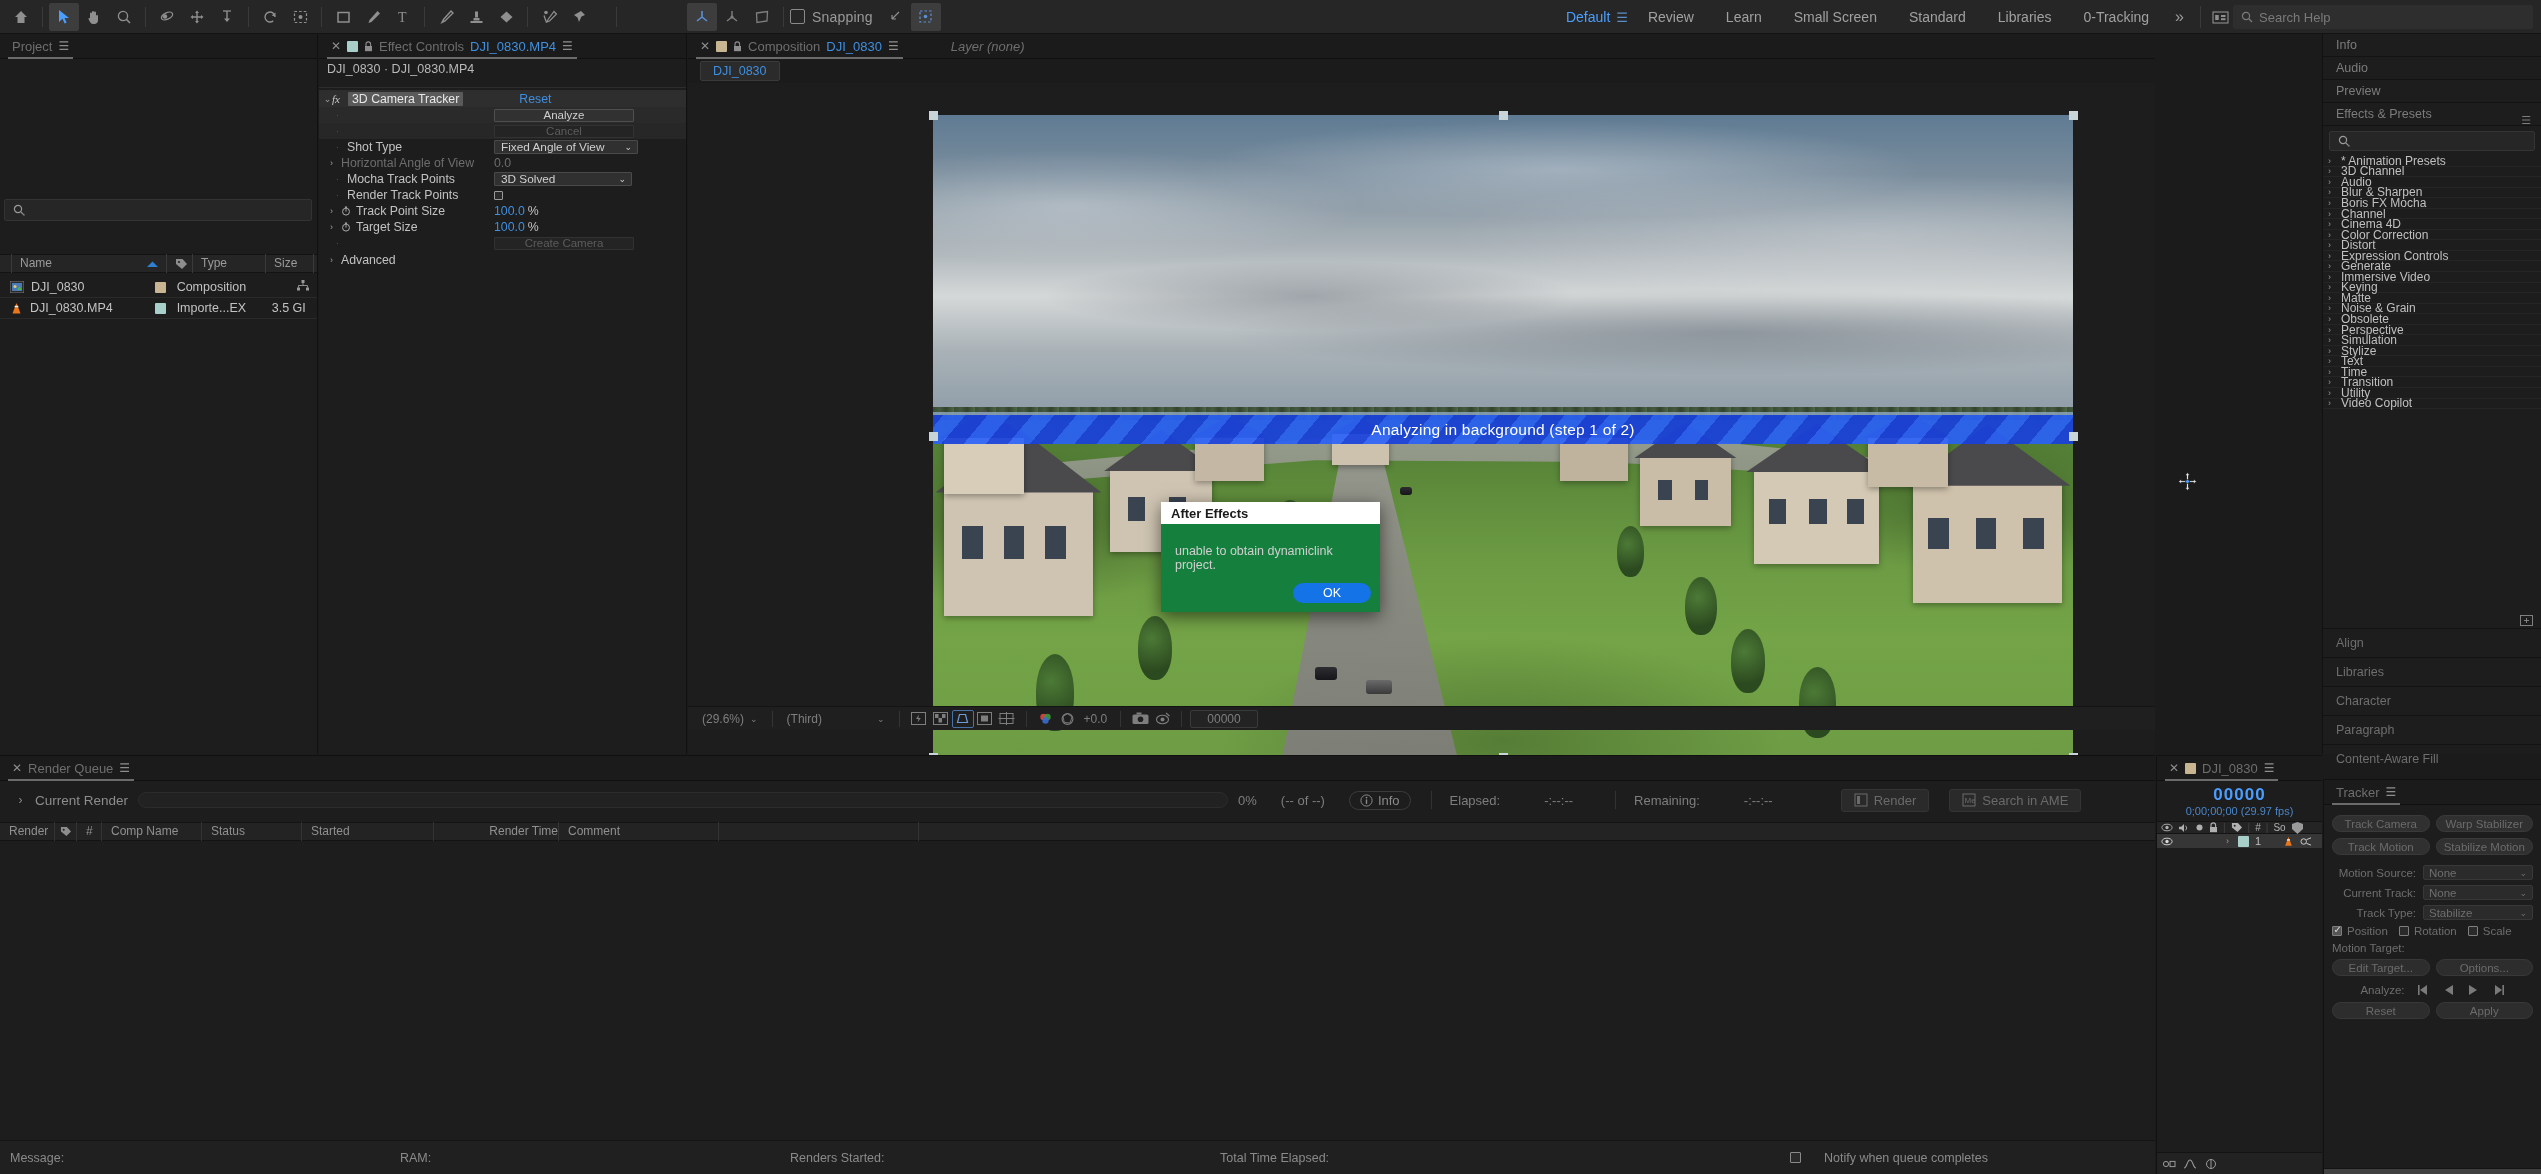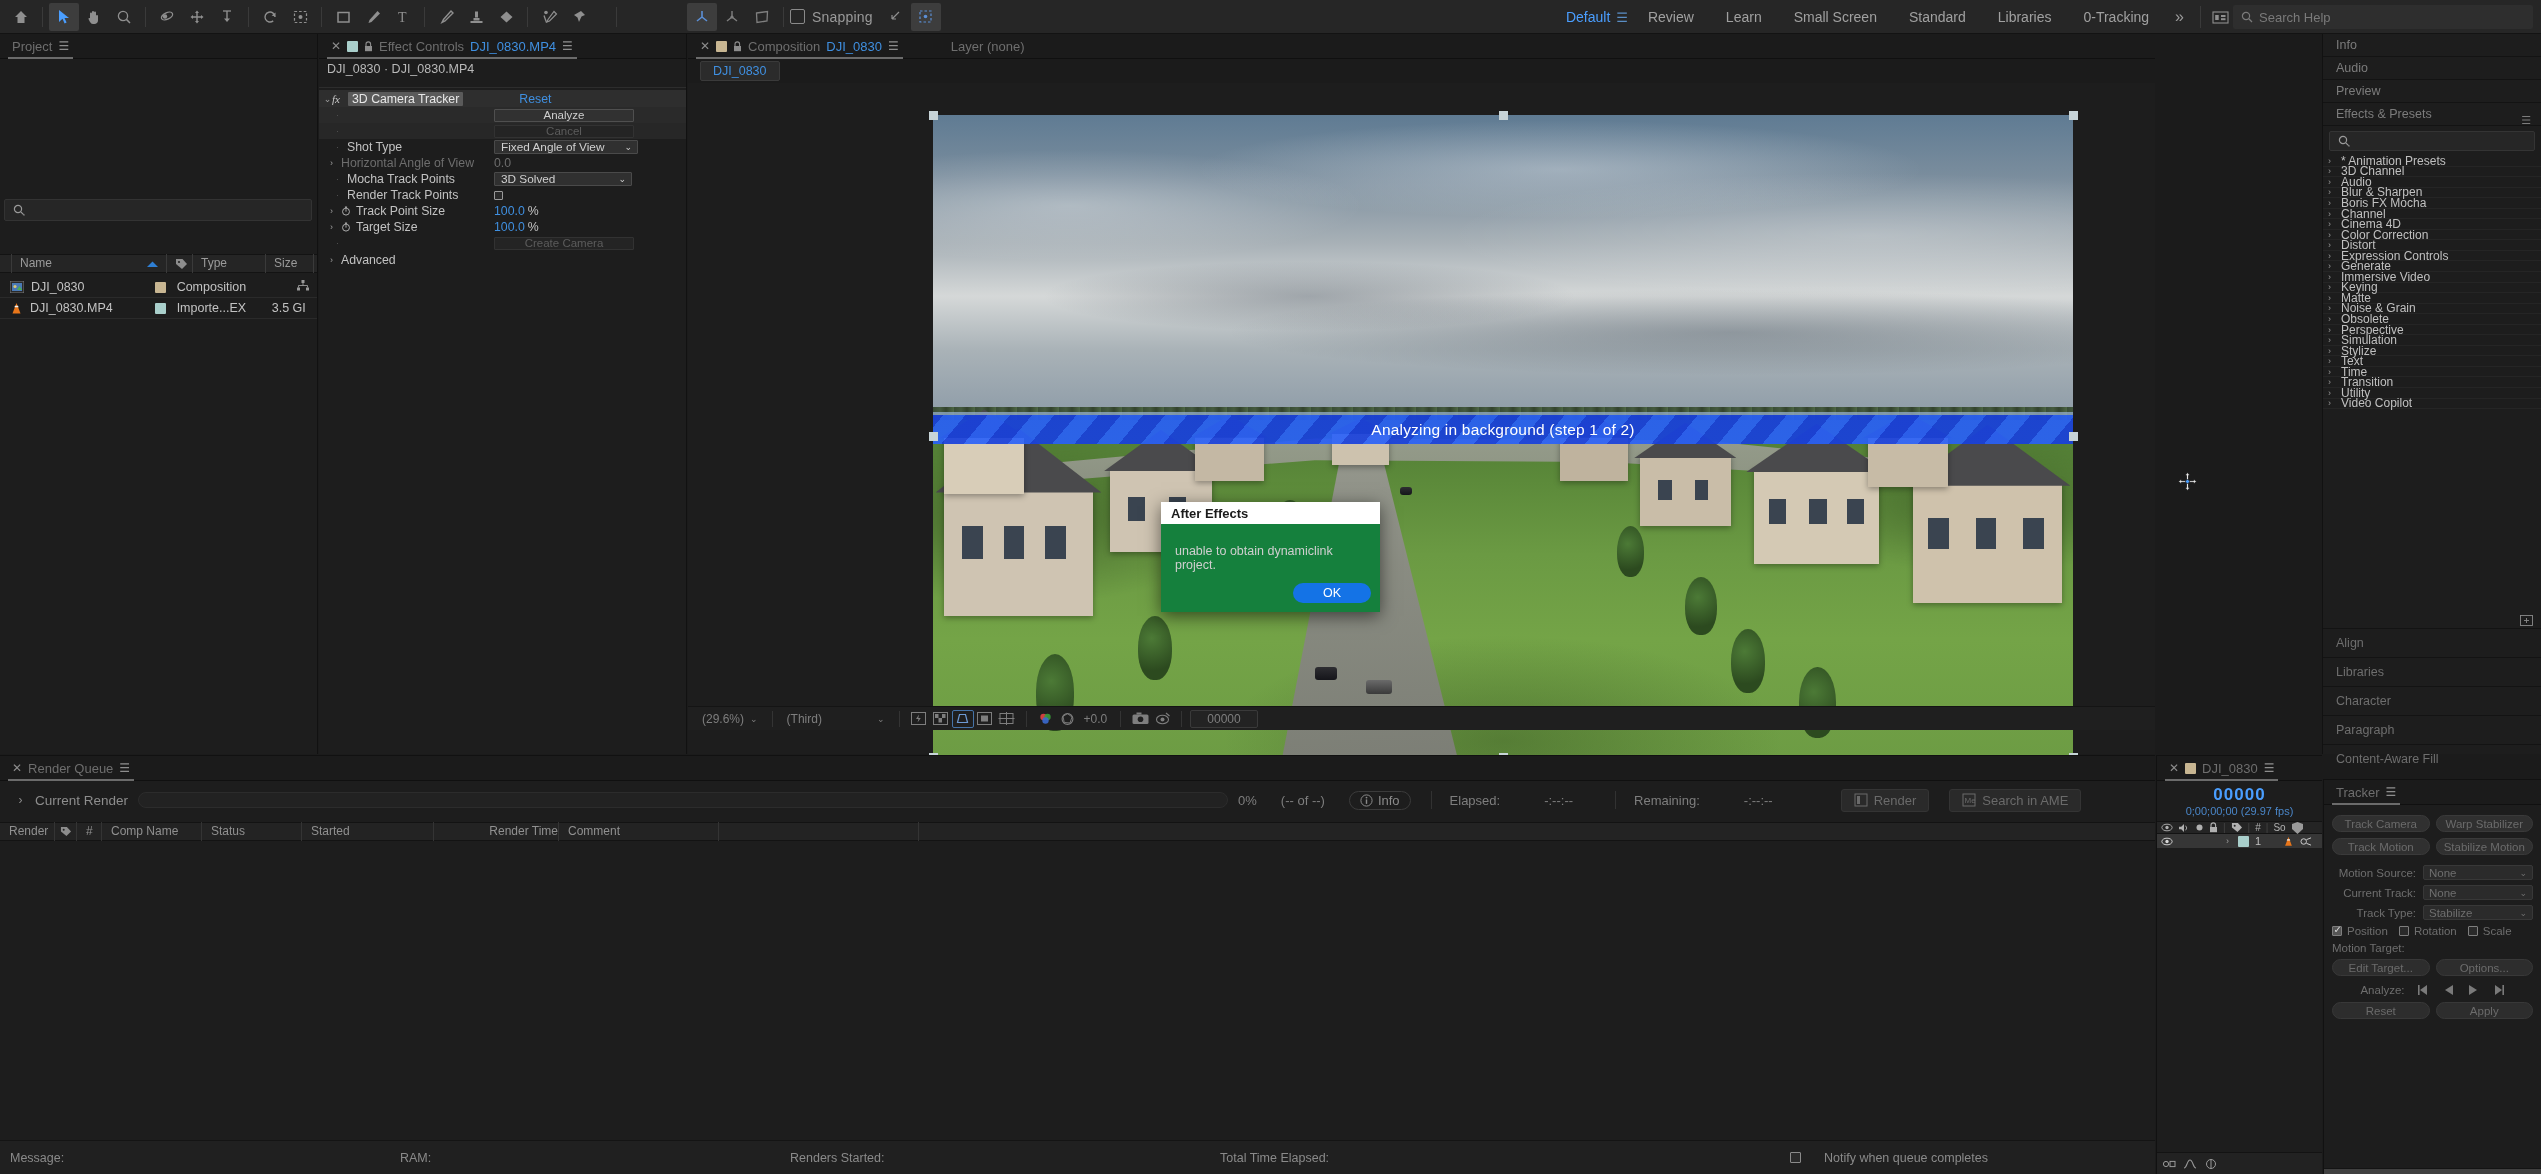--- a/index.html
+++ b/index.html
@@ -735,21 +735,21 @@
         <span class="sw"></span>
         <svg width="9" height="11" viewBox="0 0 9 11">
             <path d="M2 5 V3.2 a2.3 2.3 0 014.6 0 V5" fill="none" stroke="#8d8d8d" stroke-width="1.1"></path>
             <rect x="1" y="5" width="7" height="5.2" fill="#8d8d8d"></rect>
           </svg>
         <span class="dim">Composition</span>
         <span class="blue">DJI_0830</span>
         <span class="ham">☰</span>
       </div>
       <div class="ptab" style="margin-left:38px;">
-        <span style="color:#6e6e6e;">Layer (none)</span>
+        <span style="color:#6e6e6e;font-style:italic;">Layer (none)</span>
       </div>
     </div>
 
     <div class="comp-tabrow2">
       <div class="comp-chip">DJI_0830</div>
     </div>
 
     <div class="viewer">
       <div class="canvas-wrap">
 

